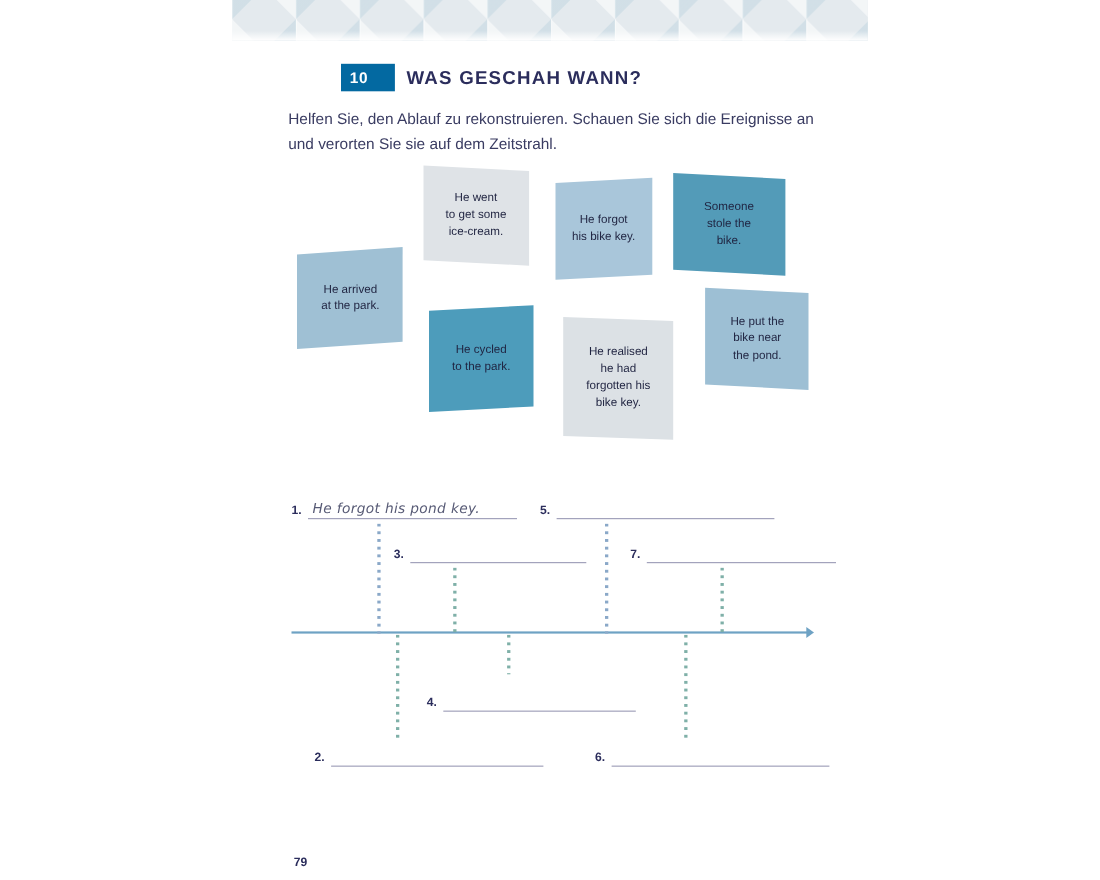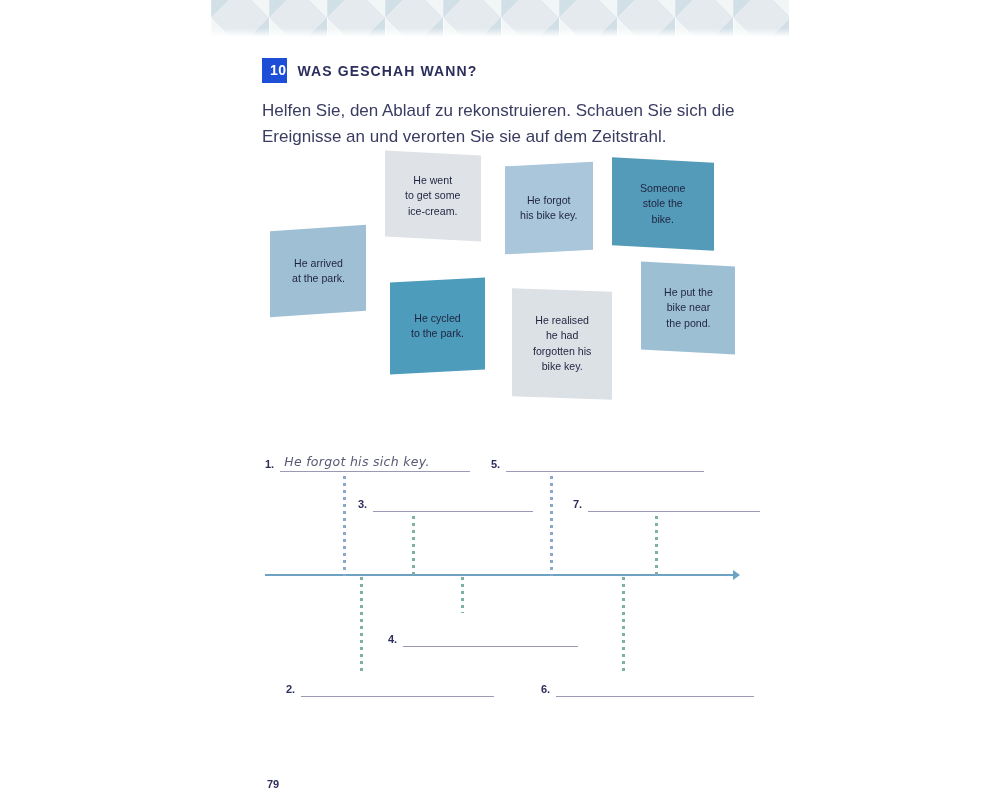--- a/index.html
+++ b/index.html
@@ -46,43 +46,44 @@
   
   #ex-header {
     position: absolute;
     left: 262px;
     top: 58px;
     display: flex;
     align-items: center;
     gap: 11px;
   }
   #ex-badge {
-    background: #1d4ed8;
+    background: #0369a1;
     color: #ffffff;
     font-size: 14px;
     font-weight: bold;
     line-height: 1;
-    padding: 5px 0 6px 8px;
+    padding: 5px 24px 6px 8px;
     letter-spacing: .5px;
+    margin-left: 48px;
   }
   #ex-title {
-    font-size: 14px;
+    font-size: 17px;
     font-weight: bold;
     color: #2b2d5c;
     letter-spacing: 1.1px;
     text-transform: uppercase;
   }
 
   
   #instruction {
     position: absolute;
     left: 262px;
     top: 98px;
     width: 478px;
-    font-size: 17px;
+    font-size: 14px;
     line-height: 1.55;
     color: #3a3c62;
   }
 
   
   #card-area {
     position: absolute;
     left: 0;
     top: 0;
     width: 1000px;
@@ -223,21 +224,21 @@
 <div class="tick blue" style="left: 343px; top: 476px; height: 100px;"></div>
     <div class="tick" style="left: 412px; top: 516px; height: 60px;"></div>
     <div class="tick blue" style="left: 550px; top: 476px; height: 100px;"></div>
     <div class="tick" style="left: 655px; top: 516px; height: 60px;"></div>
     <div class="tick" style="left: 360px; top: 577px; height: 96px;"></div>
     <div class="tick" style="left: 461px; top: 577px; height: 36px;"></div>
     <div class="tick" style="left: 622px; top: 577px; height: 96px;"></div>
     <div class="slot" style="left: 265px; top: 456px;">
       <span class="slot-num">1.</span>
       <span class="slot-line" style="width: 190px;">
-        <span class="answer">He forgot his sich key.</span>
+        <span class="answer">He forgot his pond key.</span>
       </span>
     </div>
     <div class="slot" style="left: 358px; top: 496px;">
       <span class="slot-num">3.</span>
       <span class="slot-line" style="width: 160px;"></span>
     </div>
     <div class="slot" style="left: 491px; top: 456px;">
       <span class="slot-num">5.</span>
       <span class="slot-line" style="width: 198px;"></span>
     </div>

